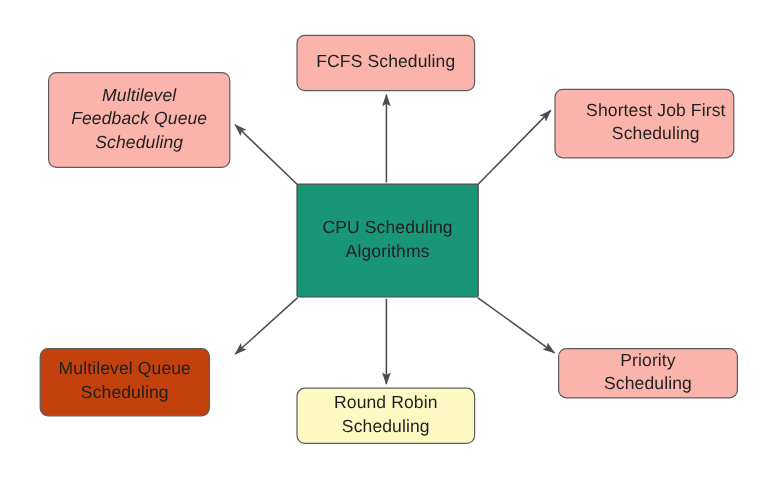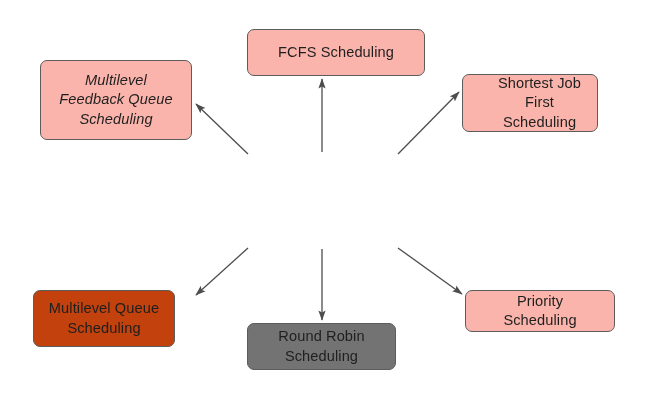--- a/index.html
+++ b/index.html
@@ -64,32 +64,34 @@
     <g id="edge-group">
         <line x1="248" y1="154" x2="196" y2="104" stroke="#4d4d4d" stroke-width="1.3" marker-end="url(#arrowhead)"></line>
         <line x1="322" y1="152" x2="322" y2="79" stroke="#4d4d4d" stroke-width="1.3" marker-end="url(#arrowhead)"></line>
         <line x1="398" y1="154" x2="459" y2="92" stroke="#4d4d4d" stroke-width="1.3" marker-end="url(#arrowhead)"></line>
         <line x1="248" y1="248" x2="196" y2="295" stroke="#4d4d4d" stroke-width="1.3" marker-end="url(#arrowhead)"></line>
         <line x1="322" y1="249" x2="322" y2="320" stroke="#4d4d4d" stroke-width="1.3" marker-end="url(#arrowhead)"></line>
         <line x1="398" y1="248" x2="462" y2="294" stroke="#4d4d4d" stroke-width="1.3" marker-end="url(#arrowhead)"></line>
       </g>
   </svg>
 
+  <div class="node center" style="left: 247px; top: 153px; width: 152px; height: 95px; background: rgb(25, 150, 120); border-color: rgb(74, 74, 74);">CPU Scheduling
+Algorithms</div>
 
   <div class="node leaf" style="left: 40px; top: 60px; width: 152px; height: 80px; background: rgb(250, 180, 171); border-color: rgb(92, 92, 92); font-style: italic;">Multilevel
 Feedback Queue
 Scheduling</div>
 
-  <div class="node leaf" style="left: 247px; top: 29px; width: 178px; height: 47px; background: rgb(250, 180, 171); border-color: rgb(92, 92, 92);">FCFS Scheduling</div>
+  <div class="node leaf" style="left: 247px; top: 29px; width: 149px; height: 47px; background: rgb(250, 180, 171); border-color: rgb(92, 92, 92);">FCFS Scheduling</div>
 
-  <div class="node leaf" style="left: 462px; top: 74px; width: 136px; height: 58px; background: rgb(250, 180, 171); border-color: rgb(92, 92, 92); padding-left: 25px;">Shortest Job First
+  <div class="node leaf" style="left: 462px; top: 74px; width: 150px; height: 58px; background: rgb(250, 180, 171); border-color: rgb(92, 92, 92); padding-left: 25px;">Shortest Job First
 Scheduling</div>
 
   <div class="node leaf" style="left: 33px; top: 290px; width: 142px; height: 57px; background: #c2410c; border-color: rgb(92, 92, 92);">Multilevel Queue
 Scheduling</div>
 
-  <div class="node leaf" style="left: 247px; top: 323px; width: 149px; height: 47px; background: #737373; border-color: rgb(92, 92, 92);">Round Robin
+  <div class="node leaf" style="left: 247px; top: 323px; width: 149px; height: 47px; background: #fef9c3; border-color: rgb(92, 92, 92);">Round Robin
 Scheduling</div>
 
   <div class="node leaf" style="left: 465px; top: 290px; width: 150px; height: 42px; background: rgb(250, 180, 171); border-color: rgb(92, 92, 92);">Priority
 Scheduling</div>
 
 </div>
 
 </body></html>

